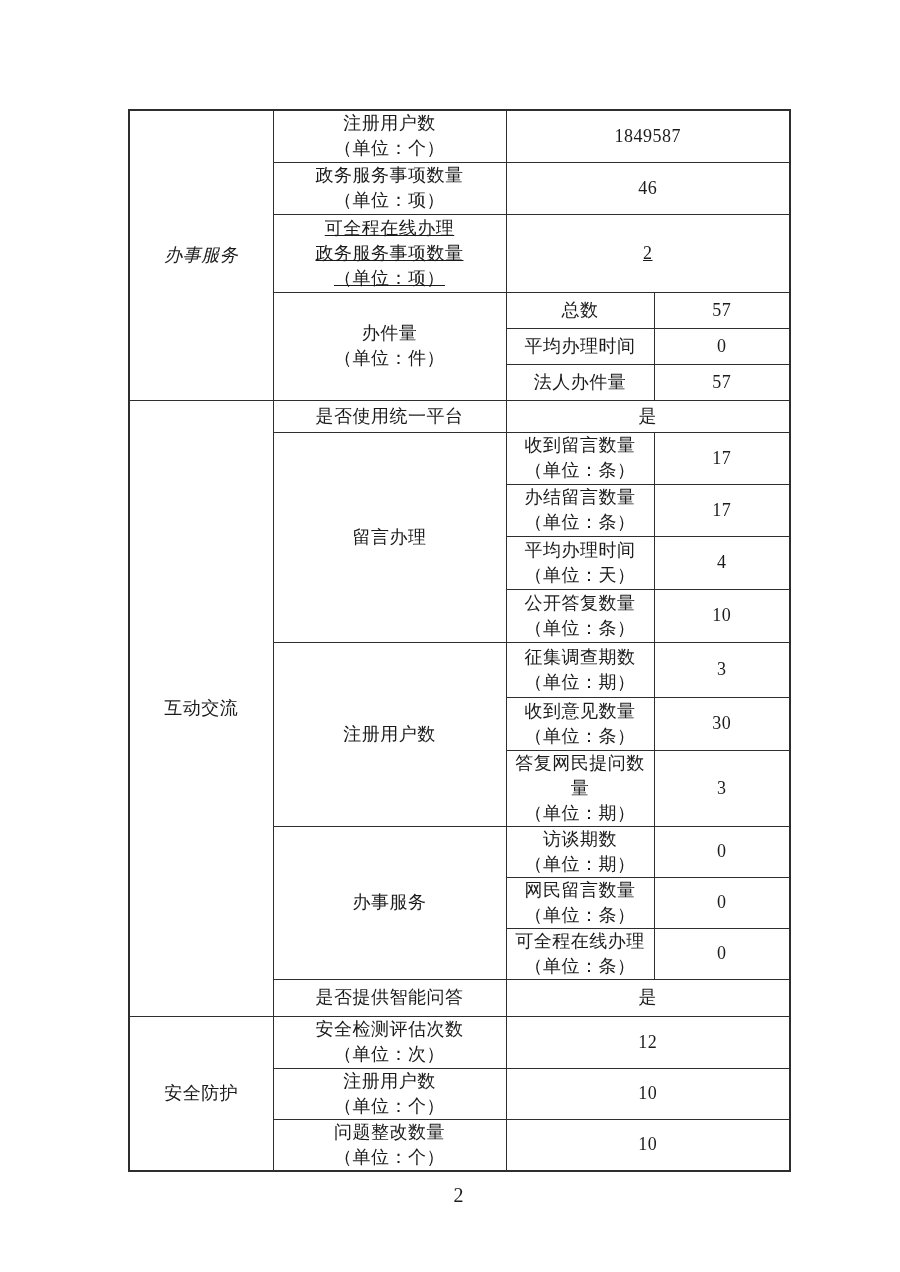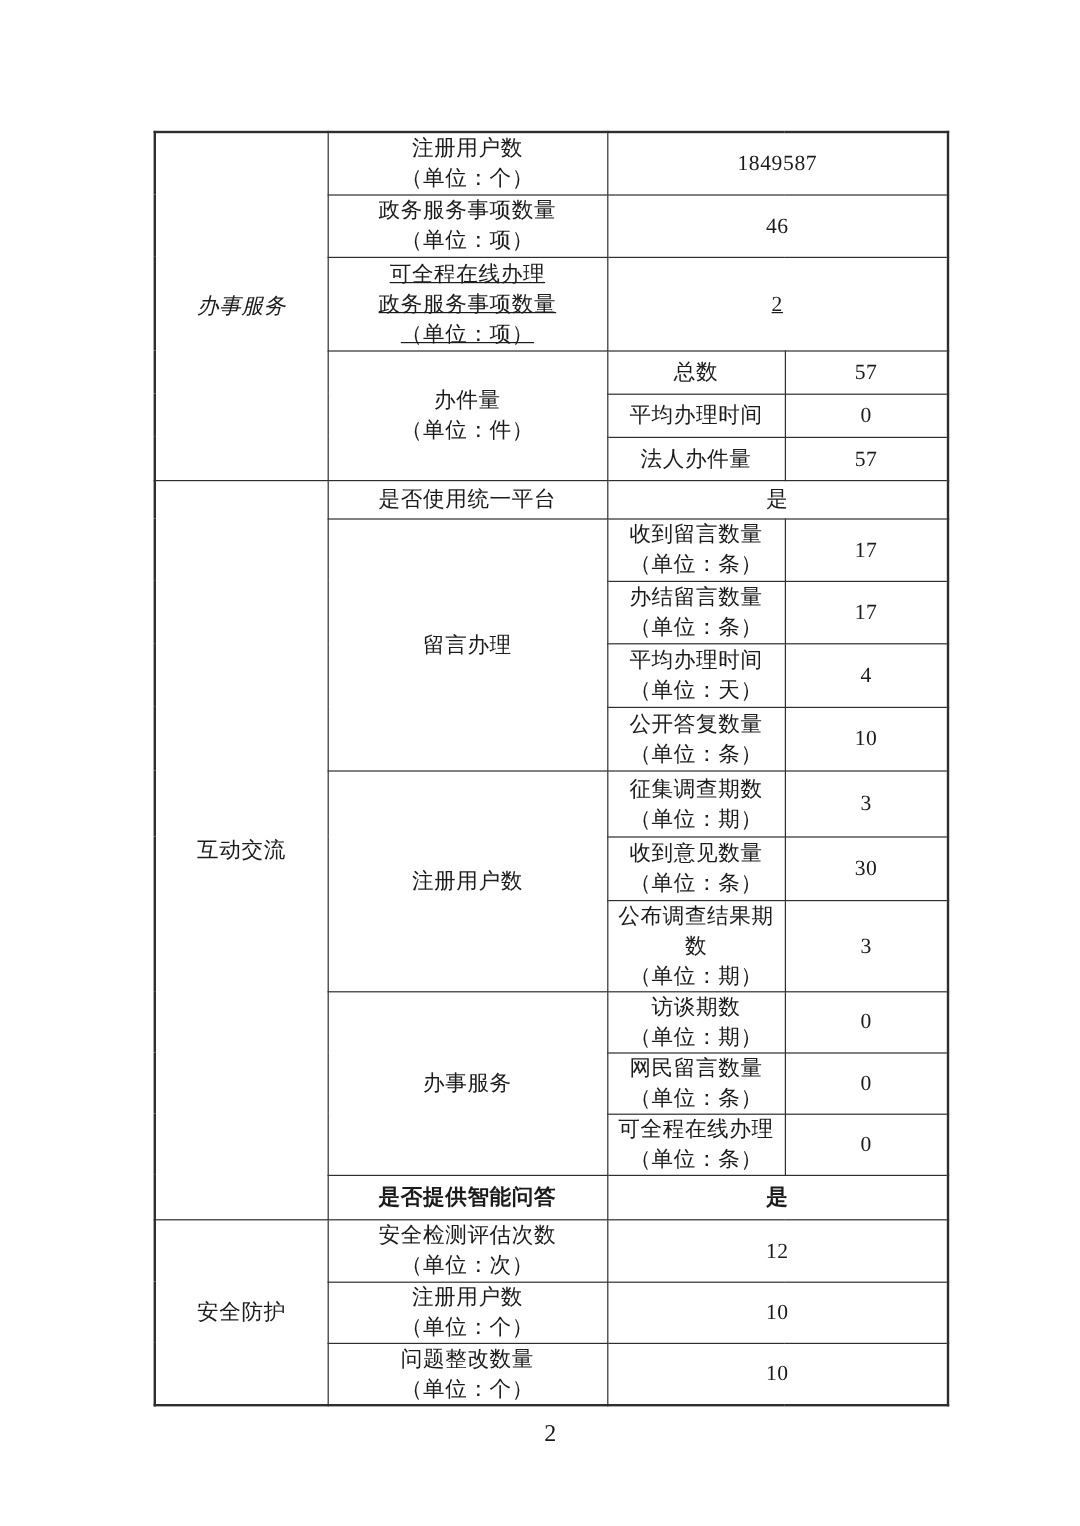--- a/index.html
+++ b/index.html
@@ -35,21 +35,21 @@
   td.cat-top { vertical-align: top; padding-top: 7px; font-style: italic; }
   
   tr.h52 { height: 52px; }
   tr.h78 { height: 78px; text-decoration: underline; }
   tr.h36 { height: 36px; }
   tr.h32 { height: 32px; }
   tr.h53 { height: 53px; }
   tr.h55 { height: 55px; }
   tr.h50 { height: 50px; }
   tr.h51 { height: 51px; }
-  tr.h37 { height: 37px; font-weight: bold; }
+  tr.h37 { height: 37px; }
   .page-number {
     position: absolute;
     left: 128px;
     width: 661px;
     top: 1183px;
     text-align: center;
     font-size: 20px;
     line-height: 24px;
   }
 </style>
@@ -129,21 +129,21 @@
         <td>征集调查期数
 （单位：期）</td>
         <td>3</td>
       </tr>
       <tr class="h53">
         <td>收到意见数量
 （单位：条）</td>
         <td>30</td>
       </tr>
       <tr class="h53">
-        <td>公布调查结果期数
+        <td>答复网民提问数量
 （单位：期）</td>
         <td>3</td>
       </tr>
       <tr class="h50">
         <td rowspan="3">办事服务</td>
         <td>访谈期数
 （单位：期）</td>
         <td>0</td>
       </tr>
       <tr class="h51">

